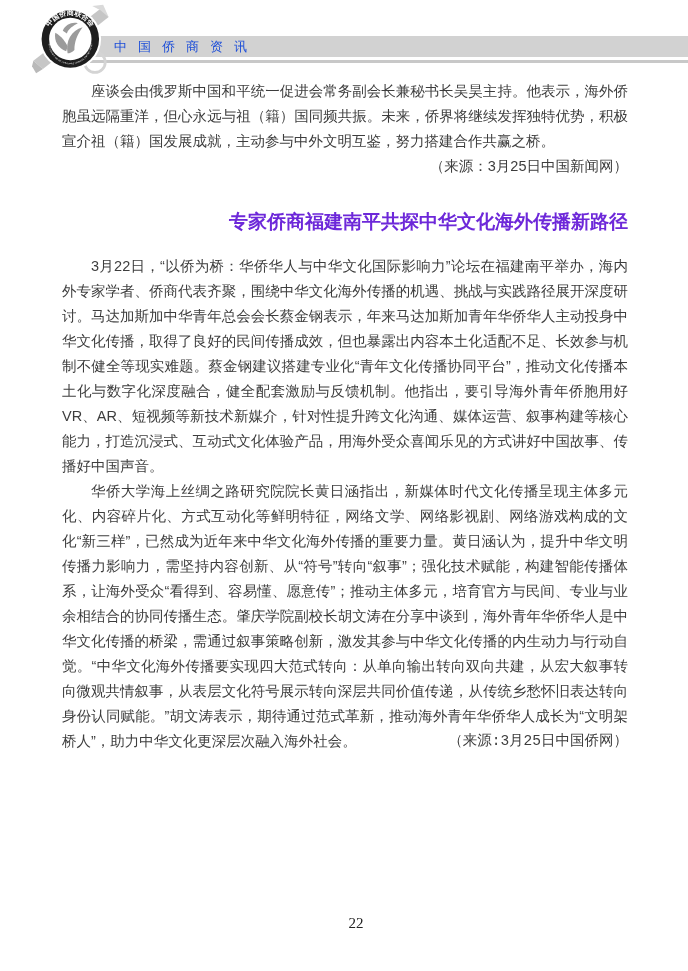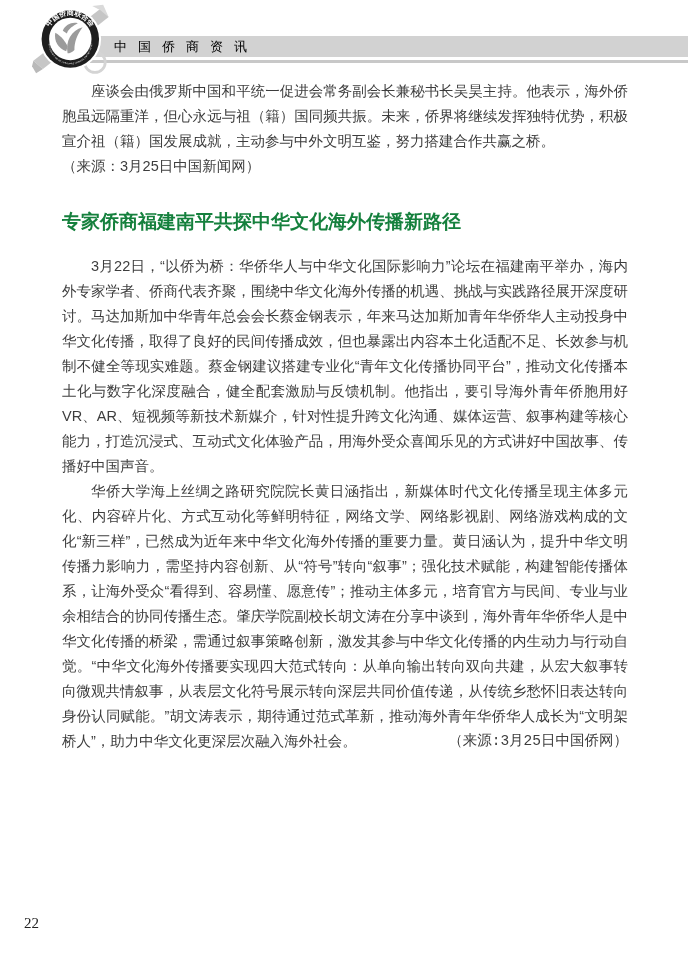--- a/index.html
+++ b/index.html
@@ -18,21 +18,21 @@
     position: absolute;
     left: 94px; right: 0; top: 36px; height: 21px;
     background: #d2d2d2;
   }
   .masthead-title {
     position: absolute;
     left: 20px; top: 0;
     line-height: 21px;
     font-size: 13px;
     letter-spacing: 11px;
-    color: #000000;
+    color: #1d4ed8;
     white-space: nowrap;
   }
   .header-rule {
     position: absolute;
     left: 90px; right: 0; top: 60px; height: 3px;
     background: #c8c8c8;
   }
   .logo {
     position: absolute;
     left: 32px; top: 2px;
@@ -41,35 +41,36 @@
   
   .content {
     position: absolute;
     left: 62px; top: 79px; width: 566px;
     color: #3d3d3d;
     font-size: 14.5px;
     line-height: 25px;
     text-align: justify;
   }
   .content p.indent { text-indent: 2em; }
-  .source-line { }
+  .source-line { text-align: right; }
   .a2-title {
-    text-align: left;
+    text-align: right;
     font-size: 19px;
     font-weight: bold;
-    color: #15803d;
+    color: #6d28d9;
     line-height: 28px;
     margin: 29px 0 18px 0;
     text-indent: 0;
   }
   .inline-source { float: right; font-family: Liberation Mono, monospace; }
   
   .page-number {
     position: absolute;
     left: 0; right: 0; top: 915px;
+    text-align: center;
     font-family: "Liberation Serif", "DejaVu Serif", serif;
     font-size: 15px;
     color: #222222;
     margin-left: 24px;
   }
 </style>
 </head>
 <body>
 
 <div class="page">

